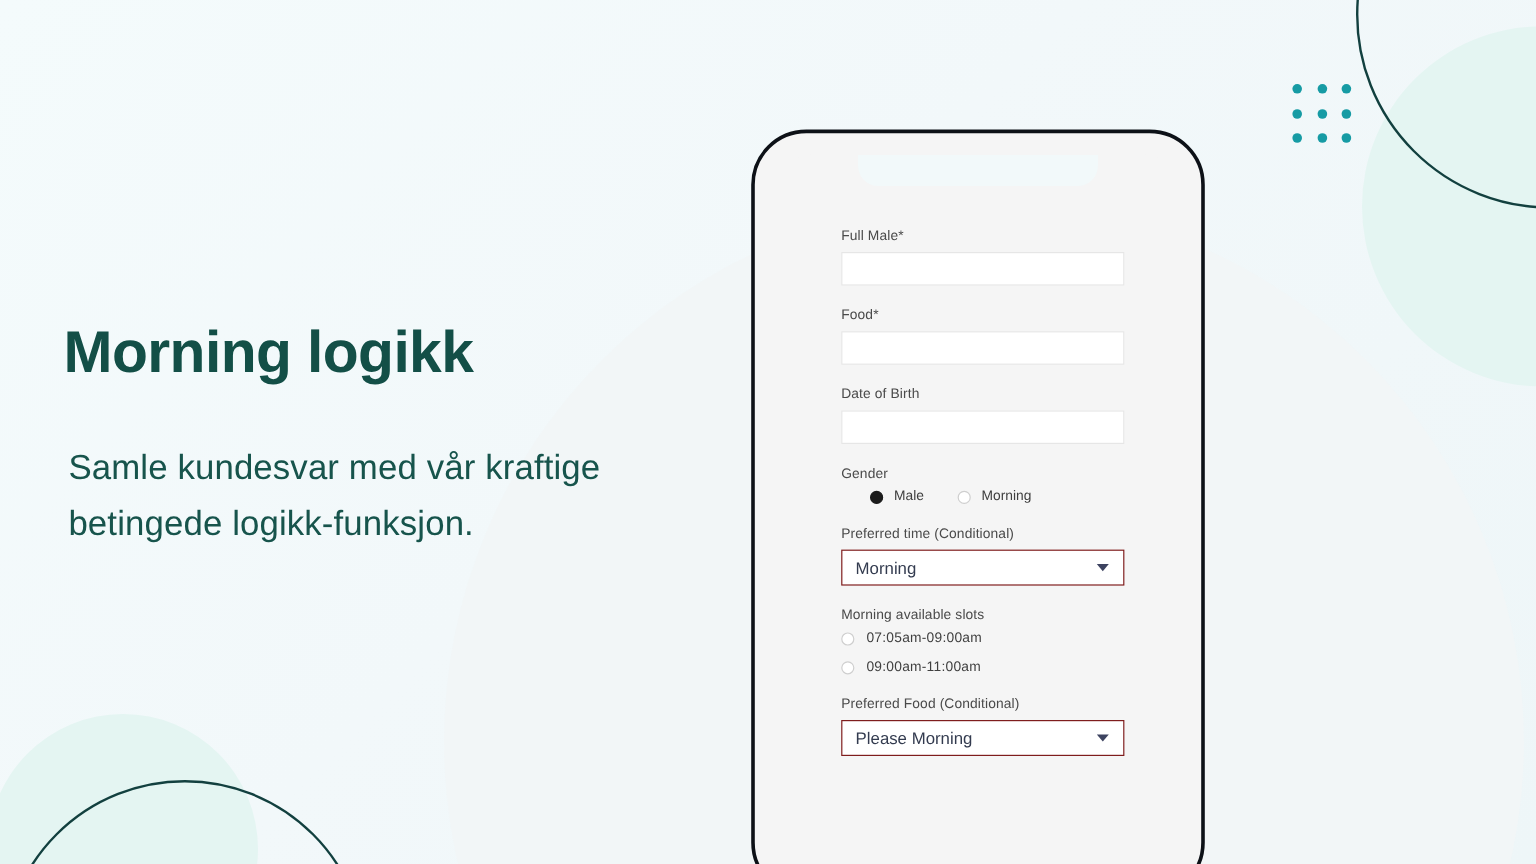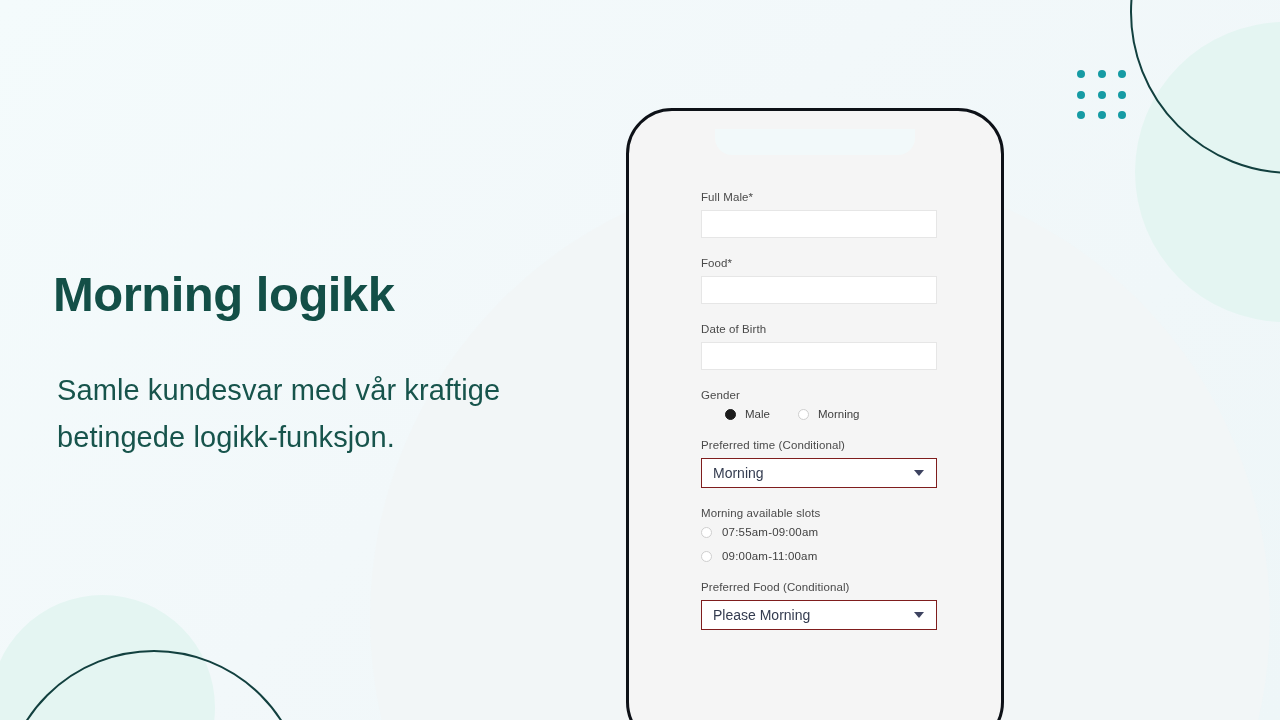--- a/index.html
+++ b/index.html
@@ -313,21 +313,21 @@
             <span class="select-value">Morning</span>
             <span class="caret"></span>
           </div>
         </div>
 
         <div class="field">
           <div class="field-label">Morning available slots</div>
           <div class="slot-list">
             <div class="slot-row">
               <span class="slot-ring"></span>
-              <span class="slot-label">07:55am-09:00am</span>
+              <span class="slot-label">07:05am-09:00am</span>
             </div>
             <div class="slot-row">
               <span class="slot-ring"></span>
               <span class="slot-label">09:00am-11:00am</span>
             </div>
           </div>
         </div>
 
         <div class="field">
           <div class="field-label">Preferred Food (Conditional)</div>

